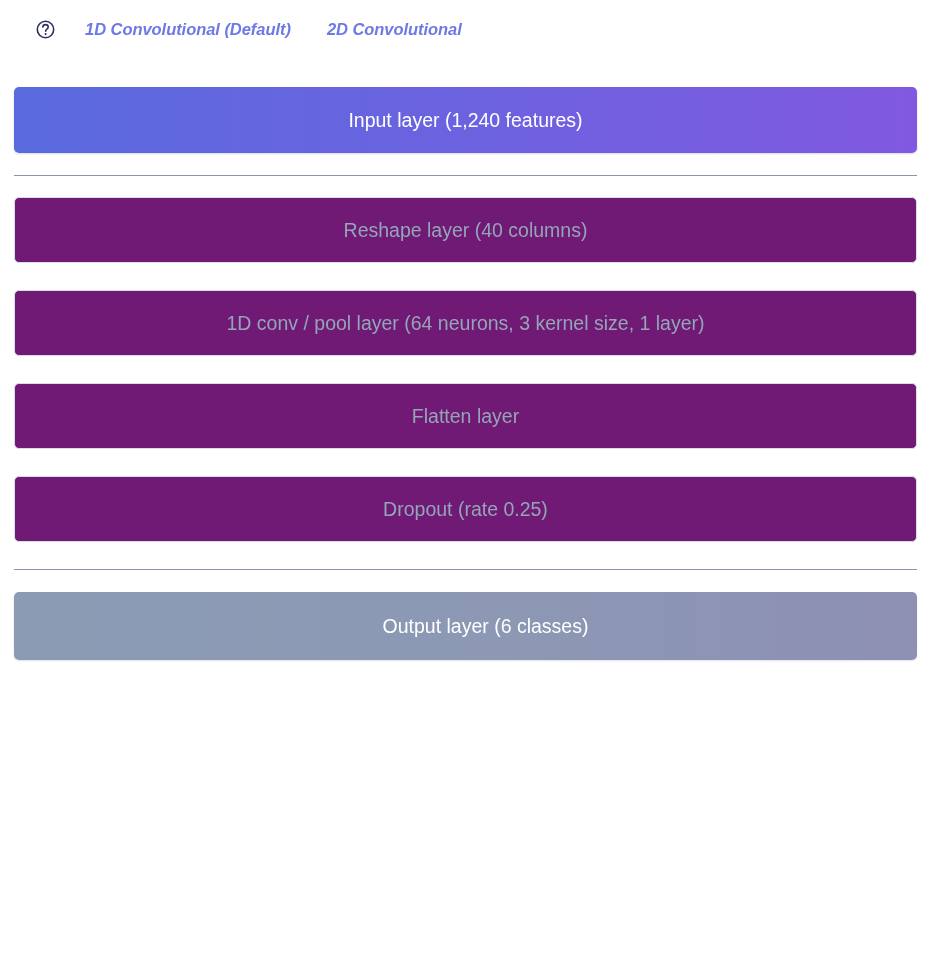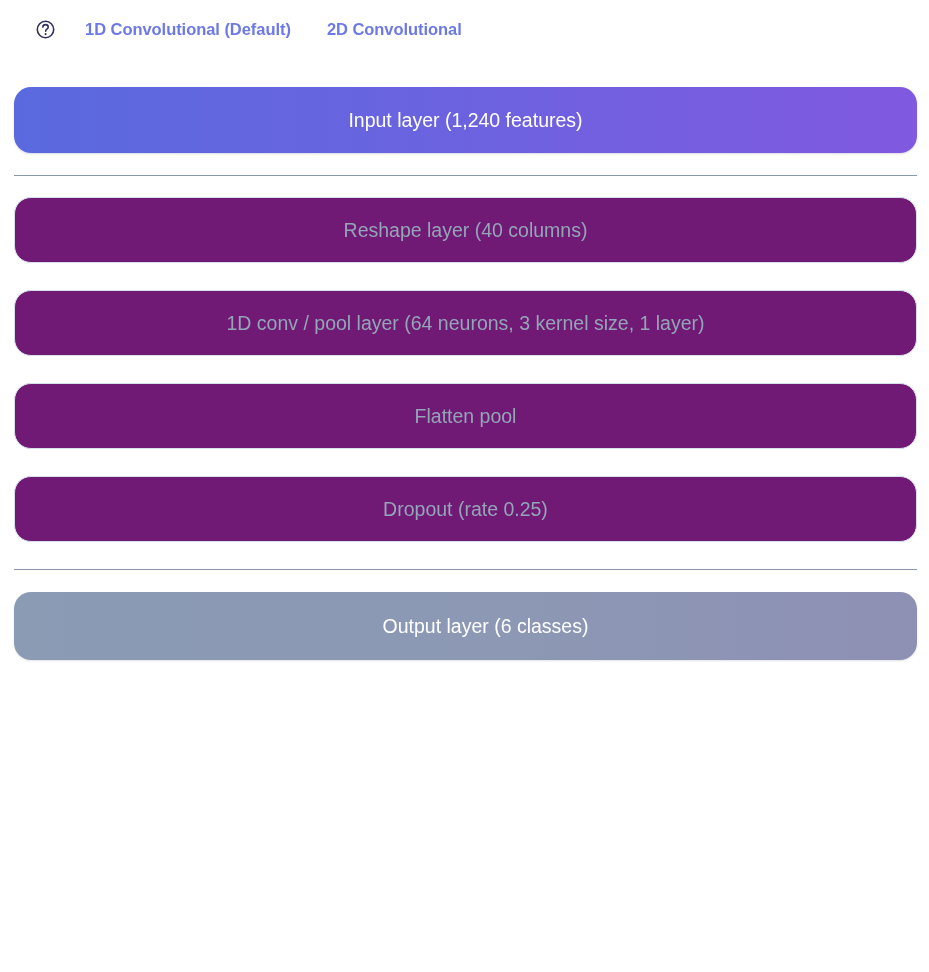--- a/index.html
+++ b/index.html
@@ -42,39 +42,40 @@
     margin-left: 7px;
     flex: 0 0 auto;
   }
   .help-icon svg { display: block; }
 
   .preset-links {
     display: flex;
     align-items: center;
     margin-left: 30px;
     gap: 36px;
+    font-style: italic;
   }
   .preset-link {
     font-size: 16.5px;
     font-weight: bold;
     color: #6d79e4;
     text-decoration: none;
     white-space: nowrap;
     cursor: pointer;
     letter-spacing: -0.05px;
   }
 
   
   .stack {
     padding: 0 12px 0 14px;
   }
 
   .layer-box {
     width: 903px;
-    border-radius: 17px;
+    border-radius: 5px;
     display: flex;
     align-items: center;
     justify-content: center;
     text-align: right;
   }
 
   
   .input-layer {
     height: 66px;
     margin-top: 29px;
@@ -159,21 +160,21 @@
       <span>Reshape layer (40 columns)</span>
     </div>
 
 
 
     <div class="layer-box std-layer">
       <span>1D conv / pool layer (64 neurons, 3 kernel size, 1 layer)</span>
     </div>
 
     <div class="layer-box std-layer">
-      <span>Flatten pool</span>
+      <span>Flatten layer</span>
     </div>
 
     <div class="layer-box std-layer">
       <span>Dropout (rate 0.25)</span>
     </div>
 
   </div>
 
   <div class="divider bottom"></div>
 

